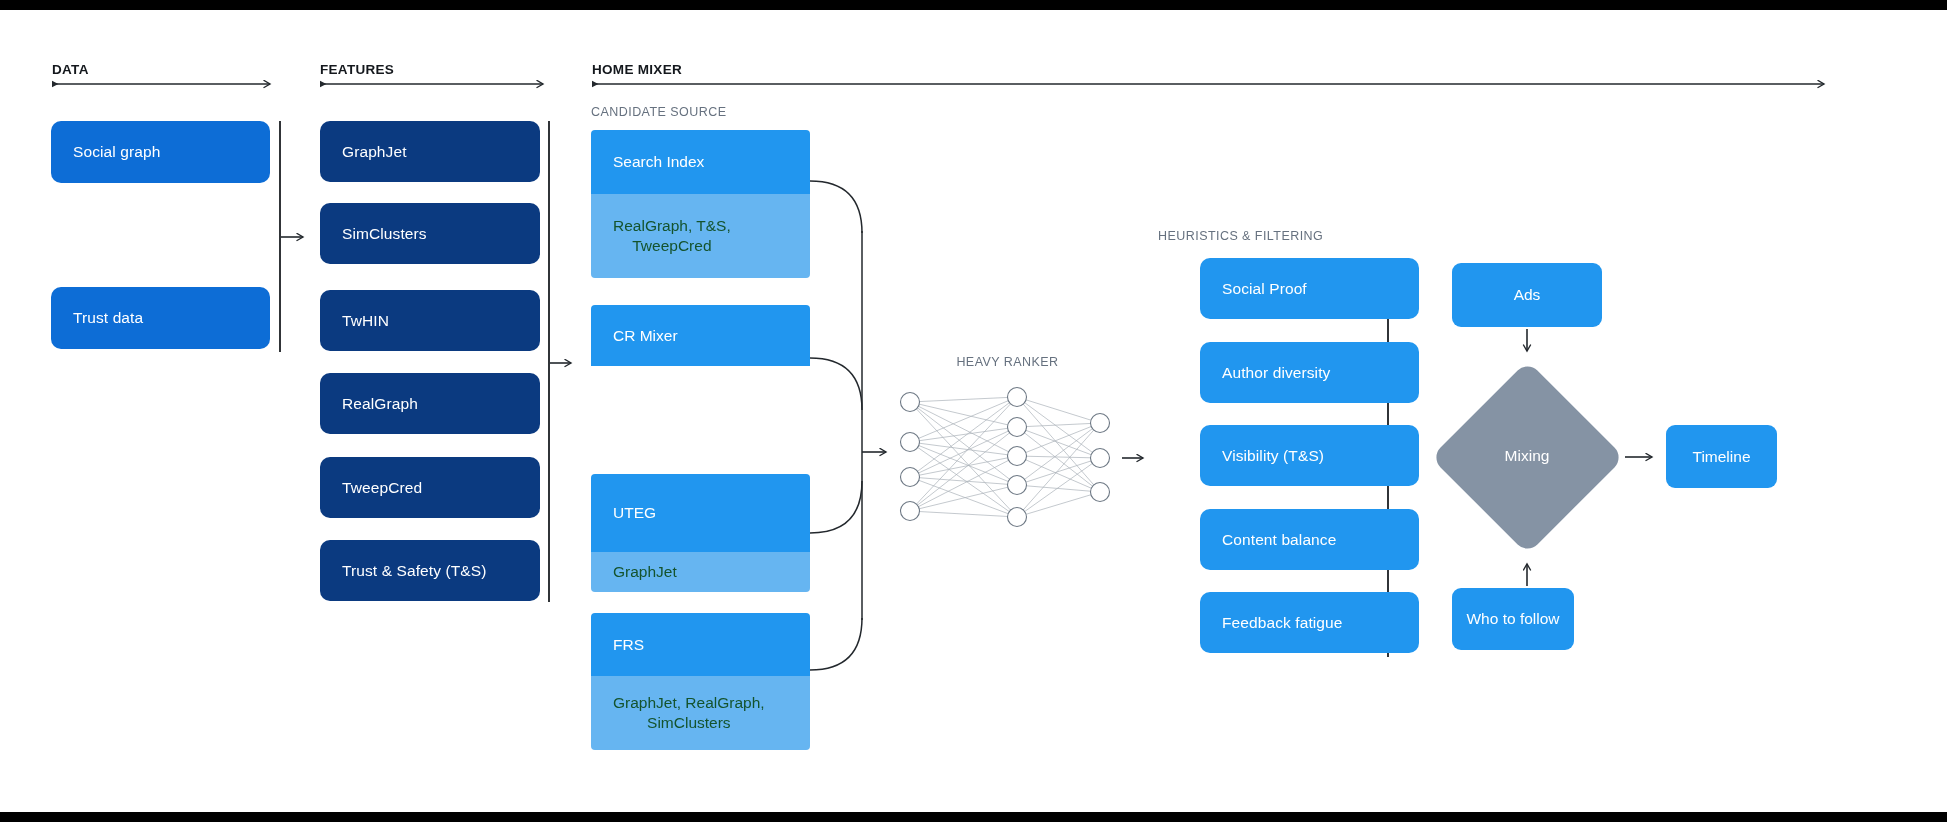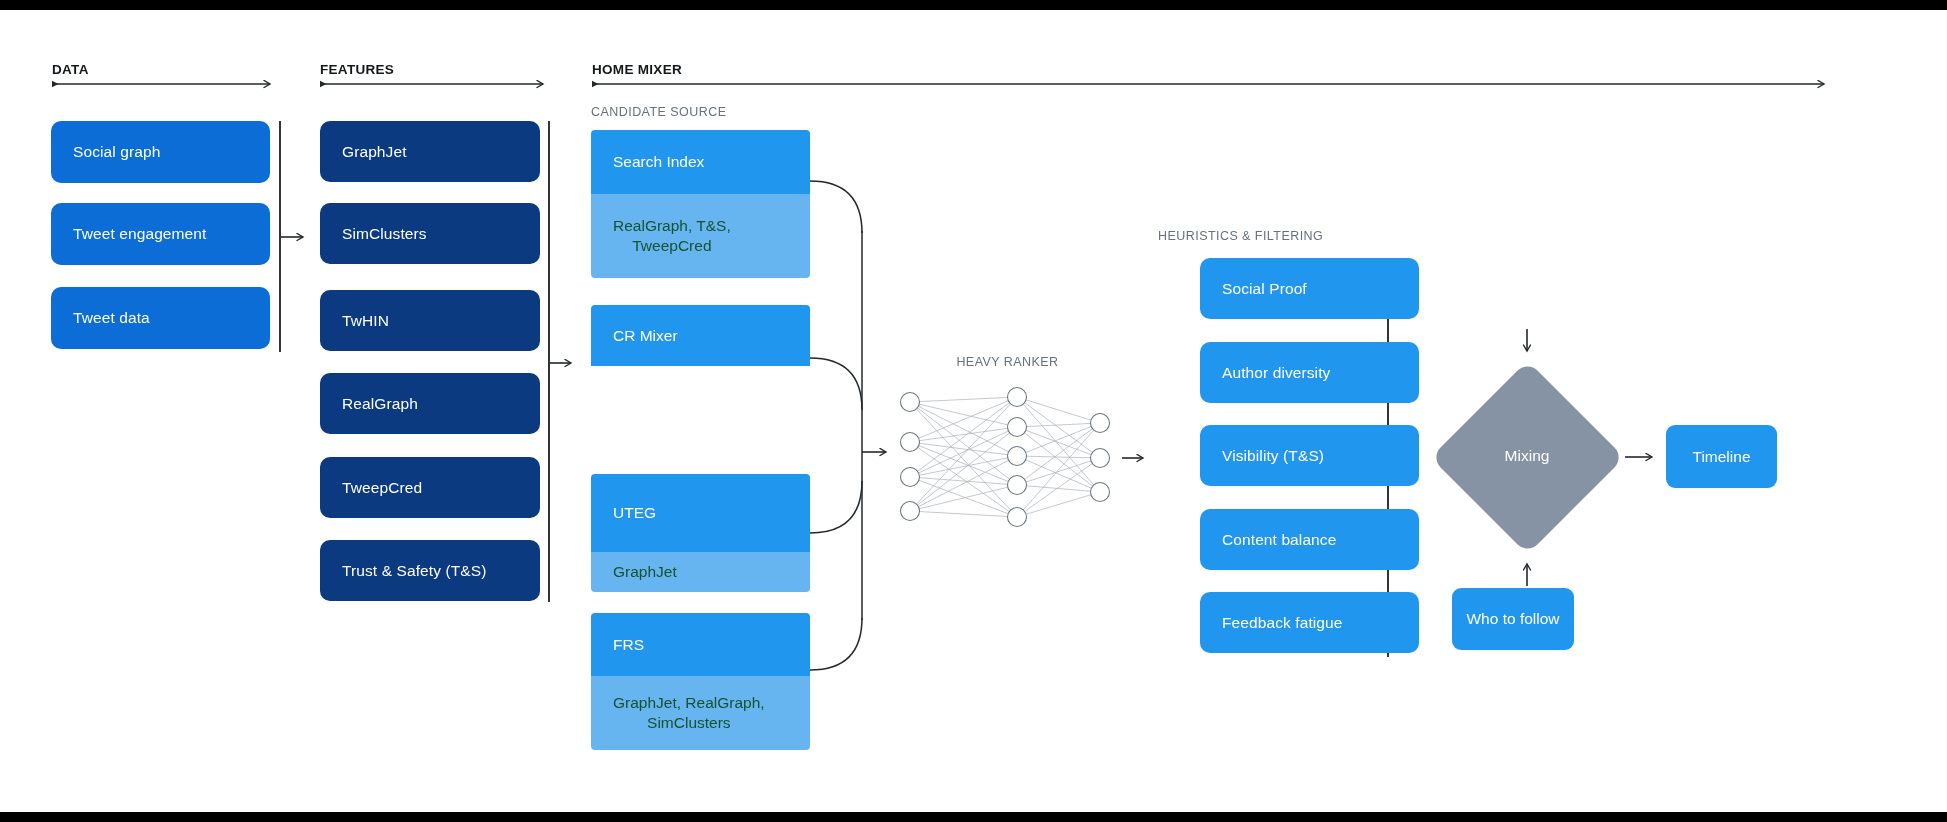--- a/index.html
+++ b/index.html
@@ -138,25 +138,22 @@
       </g>
   </svg>
 
   <div class="sec-header" style="left:52px">DATA</div>
   <div class="sec-header" style="left:320px">FEATURES</div>
   <div class="sec-header" style="left:592px">HOME MIXER</div>
 
   <div class="box data-box" style="top:121px">
       <span>Social graph</span>
     </div>
-  <div class="box data-box" style="top:203px">
-      <span>Tweet engagement</span>
-    </div>
   <div class="box data-box" style="top:287px">
-      <span>Tweet data</span>
+      <span>Trust data</span>
     </div>
 
   <div class="box feature-box" style="top:121px">
       <span>GraphJet</span>
     </div>
   <div class="box feature-box" style="top:203px">
       <span>SimClusters</span>
     </div>
   <div class="box feature-box" style="top:290px">
       <span>TwHIN</span>
@@ -204,20 +201,23 @@
   <div class="box heur-box" style="top:425px">
       <span>Visibility (T&amp;S)</span>
     </div>
   <div class="box heur-box" style="top:509px">
       <span>Content balance</span>
     </div>
   <div class="box heur-box" style="top:592px">
       <span>Feedback fatigue</span>
     </div>
 
+  <div class="pill" style="left:1452px;top:263px;width:150px;height:64px">
+    <span>Ads</span>
+  </div>
   <div class="diamond"></div>
   <div class="diamond-label">Mixing</div>
   <div class="pill" style="left:1452px;top:588px;width:122px;height:62px">
     <span>Who to follow</span>
   </div>
   <div class="pill" style="left:1666px;top:425px;width:111px;height:63px">
     <span>Timeline</span>
   </div>
 </div>
 

